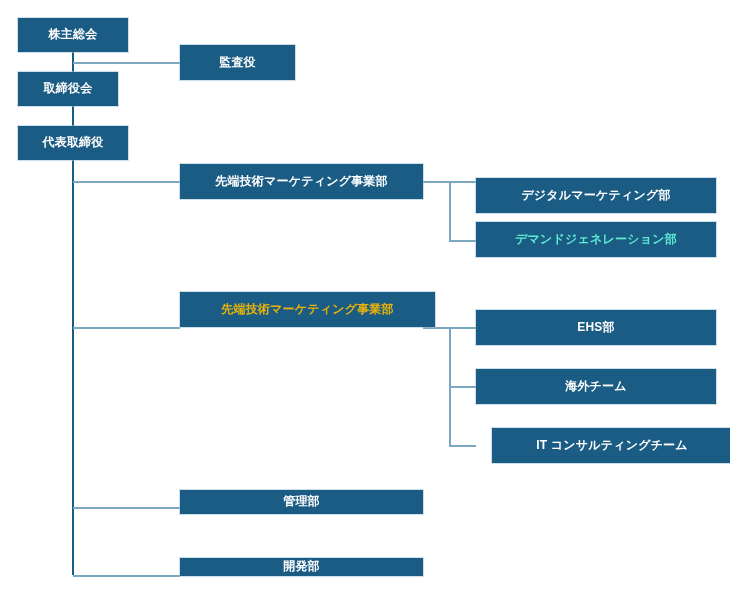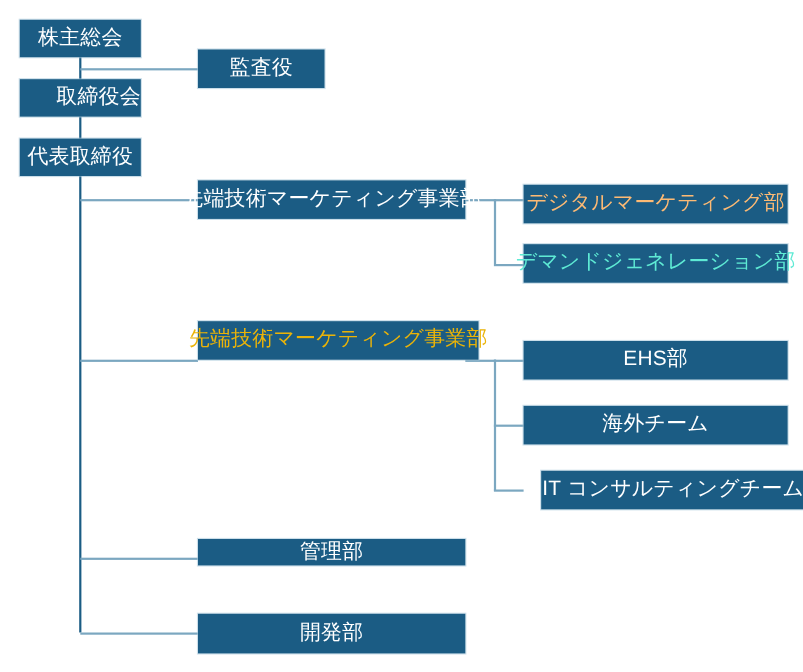--- a/index.html
+++ b/index.html
@@ -16,22 +16,22 @@
     overflow: hidden;
   }
   .node-box {
     position: absolute;
     background: #1b5c84;
     color: #ffffff;
     display: flex;
     align-items: center;
     justify-content: center;
     box-sizing: border-box;
-    font-size: 19px;
-    font-weight: 400;
+    font-size: 12px;
+    font-weight: 700;
     letter-spacing: 0.2px;
     line-height: 1.1;
     text-align: center;
     white-space: nowrap;
     box-shadow: 0 0 0 1px rgba(160,195,215,0.55);
   }
   .node-box .node-label {
     display: block;
     pointer-events: none;
   }
@@ -69,46 +69,46 @@
     <div class="connector v" style="left: 449px; top: 327px; height: 119px;"></div>
     <div class="connector h" style="left: 449px; top: 327px; width: 27px;"></div>
     <div class="connector h" style="left: 449px; top: 386px; width: 27px;"></div>
     <div class="connector h" style="left: 449px; top: 445px; width: 27px;"></div>
     <div class="node-box" style="left: 18px; top: 18px; width: 110px; height: 34px; background: rgb(27, 92, 132); color: rgb(255, 255, 255);">
       <span class="node-label">株主総会</span>
     </div>
     <div class="node-box" style="left: 180px; top: 45px; width: 115px; height: 35px; background: rgb(27, 92, 132); color: rgb(255, 255, 255);">
       <span class="node-label">監査役</span>
     </div>
-    <div class="node-box" style="left: 18px; top: 72px; width: 110px; height: 34px; background: rgb(27, 92, 132); color: rgb(255, 255, 255); justify-content: flex-end;">
+    <div class="node-box" style="left: 18px; top: 72px; width: 100px; height: 34px; background: rgb(27, 92, 132); color: rgb(255, 255, 255);">
       <span class="node-label">取締役会</span>
     </div>
     <div class="node-box" style="left: 18px; top: 126px; width: 110px; height: 34px; background: rgb(27, 92, 132); color: rgb(255, 255, 255);">
       <span class="node-label">代表取締役</span>
     </div>
     <div class="node-box" style="left: 180px; top: 164px; width: 243px; height: 35px; background: rgb(27, 92, 132); color: rgb(255, 255, 255);">
       <span class="node-label">先端技術マーケティング事業部</span>
     </div>
-    <div class="node-box" style="left: 476px; top: 168px; width: 240px; height: 35px; background: rgb(27, 92, 132); color: #fdba74;">
+    <div class="node-box" style="left: 476px; top: 178px; width: 240px; height: 35px; background: rgb(27, 92, 132); color: #ffffff;">
       <span class="node-label">デジタルマーケティング部</span>
     </div>
     <div class="node-box" style="left: 476px; top: 222px; width: 240px; height: 35px; background: rgb(27, 92, 132); color: #5eead4;">
       <span class="node-label">デマンドジェネレーション部</span>
     </div>
     <div class="node-box" style="left: 180px; top: 292px; width: 255px; height: 35px; background: rgb(27, 92, 132); color: #eab308;">
       <span class="node-label">先端技術マーケティング事業部</span>
     </div>
     <div class="node-box" style="left: 476px; top: 310px; width: 240px; height: 35px; background: rgb(27, 92, 132); color: rgb(255, 255, 255);">
       <span class="node-label">EHS部</span>
     </div>
     <div class="node-box" style="left: 476px; top: 369px; width: 240px; height: 35px; background: rgb(27, 92, 132); color: rgb(255, 255, 255);">
       <span class="node-label">海外チーム</span>
     </div>
     <div class="node-box" style="left: 476px; top: 428px; width: 240px; height: 35px; background: rgb(27, 92, 132); color: rgb(255, 255, 255); margin-left: 16px;">
       <span class="node-label">IT コンサルティングチーム</span>
     </div>
     <div class="node-box" style="left: 180px; top: 490px; width: 243px; height: 24px; background: rgb(27, 92, 132); color: rgb(255, 255, 255);">
       <span class="node-label">管理部</span>
     </div>
-    <div class="node-box" style="left: 180px; top: 558px; width: 243px; height: 36px; background: rgb(27, 92, 132); color: rgb(255, 255, 255);">
+    <div class="node-box" style="left: 180px; top: 558px; width: 243px; height: 18px; background: rgb(27, 92, 132); color: rgb(255, 255, 255);">
       <span class="node-label">開発部</span>
     </div>
   </div>
 
 </body></html>

